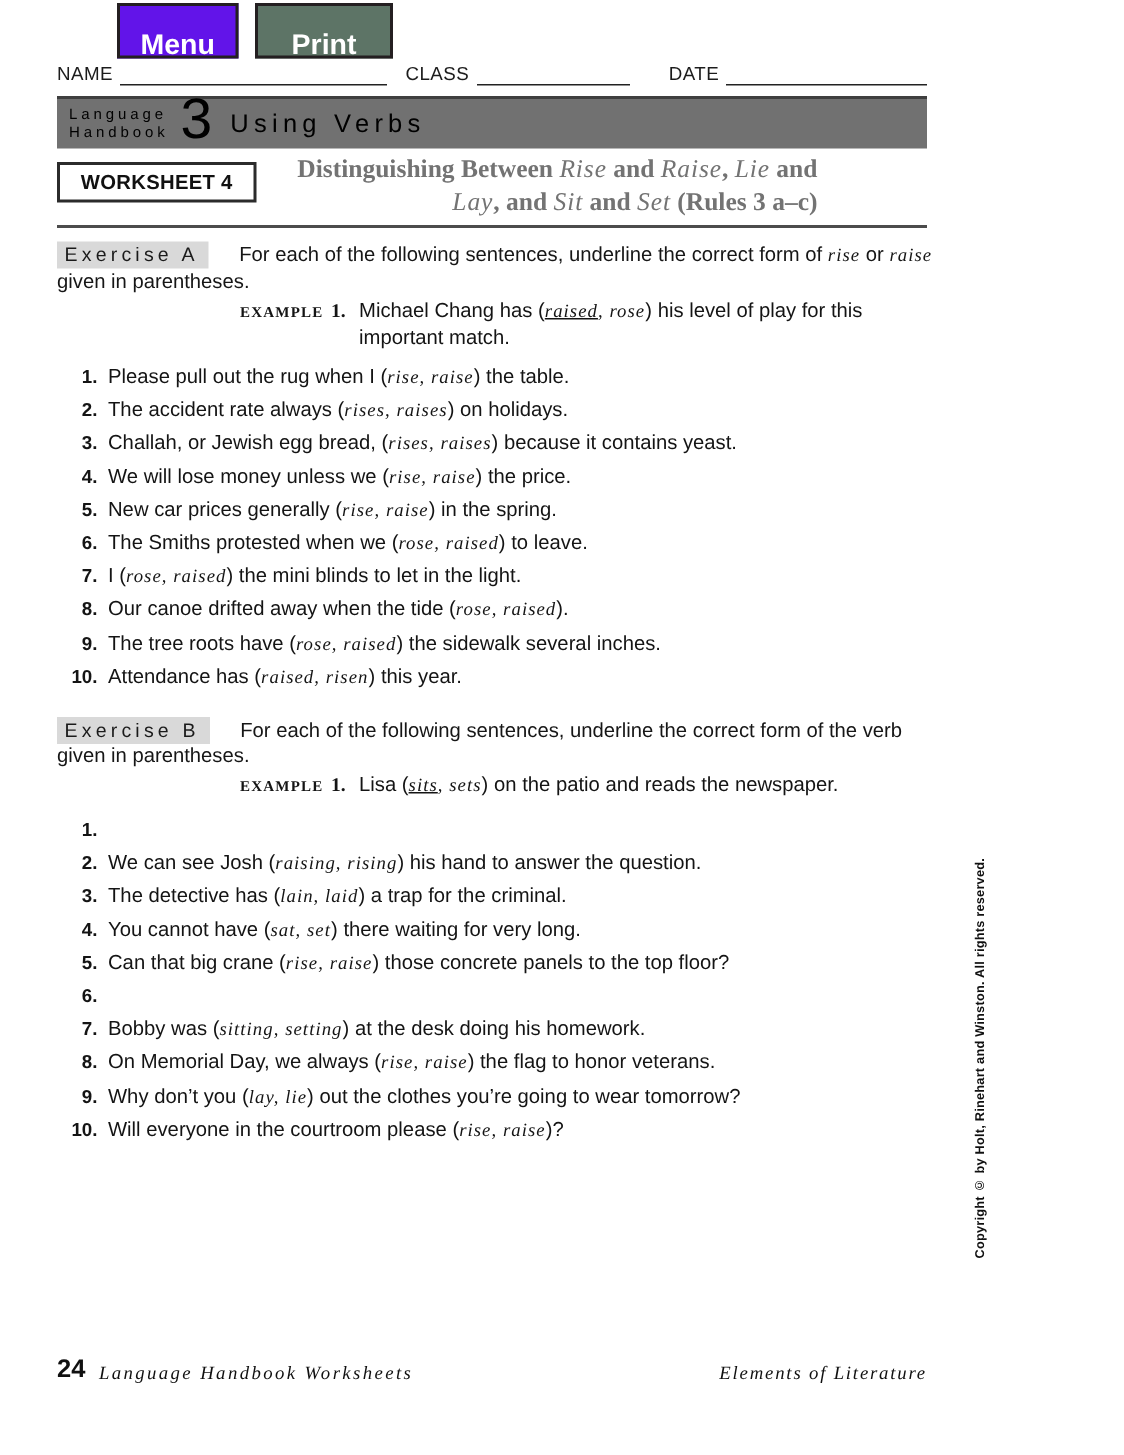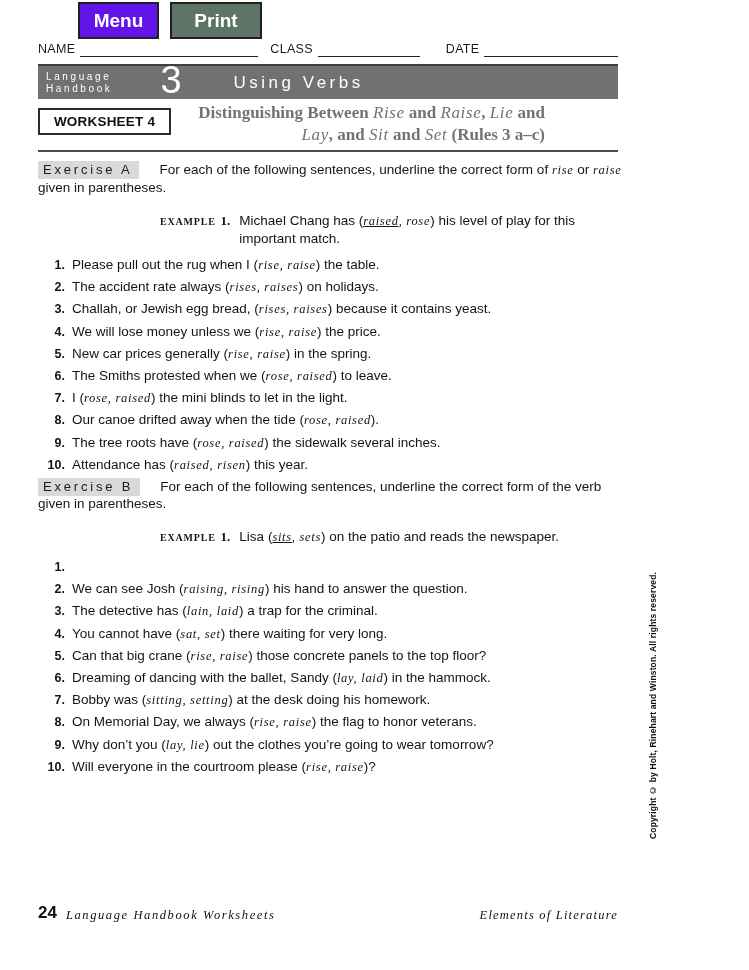--- a/index.html
+++ b/index.html
@@ -6,42 +6,42 @@
   html,body { margin:0; padding:0; }
   body {
     width:749px; height:970px; position:relative; background:#ffffff;
     font-family:"Liberation Sans", sans-serif; color:#141414; overflow:hidden;
   }
 
   
   .btn {
     position:absolute; top:2px; height:37px; border:2px solid #241f21;
     color:#fff; font-family:"Liberation Sans",sans-serif; font-weight:bold;
-    font-size:19px; text-align:center; line-height:32px; padding:0; cursor:pointer;
+    font-size:19px; text-align:center; line-height:32px; padding:11px; cursor:pointer;
   }
   .menu-btn { left:78px; width:81px; background:#6214e9; }
   .print-btn { left:170px; width:92px; background:#5d7466; }
 
   
   .fields {
     position:absolute; top:42px; left:38px; width:580px;
     display:flex; align-items:flex-end; font-size:12.5px; letter-spacing:.3px; color:#1c1c1c;
   }
   .fields .lbl { padding-bottom:1px; }
   .fill-line { border-bottom:1.4px solid #222; height:15px; }
   .line-name  { width:178px; margin-left:5px; }
   .line-class { width:102px; margin-left:5px; }
   .line-date  { flex:1; margin-left:5px; }
   .gap1 { width:12px; } .gap2 { width:26px; }
 
   
   .band {
     position:absolute; top:64px; left:38px; width:580px; height:35px;
-    background:#717171; border-top:2px solid #3f3f3f; color:#ffffff;
-    display:flex; align-items:center;gap:40px;
+    background:#717171; border-top:2px solid #3f3f3f; color:#000000;
+    display:flex; align-items:center;
   }
   .band-eyebrow { margin-left:8px; font-size:10px; letter-spacing:2.6px; line-height:1.18; }
   .band-number { font-size:38px; line-height:30px; margin:-6px 12px 0 8px; font-weight:normal; }
   .band-title { font-size:17px; letter-spacing:3.5px; margin-top:1px; }
 
   
   .ws-header { position:absolute; top:102px; left:38px; width:580px; }
   .ws-badge {
     position:absolute; top:6px; left:0; width:133px; height:27px;
     border:2px solid #2b2b2b; background:#fff; display:flex; align-items:center; justify-content:center;
@@ -57,21 +57,21 @@
   
   .exercise { position:absolute; left:38px; width:584px; }
   .ex-a { top:161px; } .ex-b { top:478px; }
   .intro { margin:0; font-size:13.5px; line-height:17px; color:#161616; }
   .ex-chip {
     background:#d9d9d9; padding:1px 7px 2px 5px; margin-right:20px;
     font-size:13px; letter-spacing:2.8px; color:#1a1a1a; white-space:nowrap;
   }
   .serif-it { font-family:"Liberation Serif", serif; font-style:italic; font-size:12.5px; letter-spacing:.7px; }
 
-  .example { display:flex; margin:16px 0 0 122px; align-items:baseline; }
+  .example { display:flex; margin:2px 0 0 122px; align-items:baseline; }
   .ex-label { font-family:"Liberation Serif", serif; font-weight:bold; font-size:10px; letter-spacing:.8px; white-space:nowrap; }
   .ex-num { font-family:"Liberation Serif", serif; font-weight:bold; font-size:13px; margin:0 9px 0 5px; }
   .ex-text { font-size:13.5px; line-height:17px; }
   .ex-a .ex-text { max-width:342px; }
   .u-ans { font-family:"Liberation Serif", serif; font-style:italic; font-size:12.5px; letter-spacing:.7px; text-decoration:underline; }
 
   ol.items { list-style:none; margin:11px 0 0 0; padding:0; }
   .ex-b ol.items { margin-top:14px; }
   .item { display:flex; align-items:baseline; margin-bottom:8.2px; }
   .item .num { width:27px; min-width:27px; text-align:right; margin-right:7px; font-weight:bold; font-size:12.5px; }
@@ -221,21 +221,20 @@
         <span class="txt"><span>You cannot have (</span><span class="serif-it">sat, set</span><span>) there waiting for very long.</span></span>
       </li>
 
       <li class="item">
         <span class="num">5.</span>
         <span class="txt"><span>Can that big crane (</span><span class="serif-it">rise, raise</span><span>) those concrete panels to the top floor?</span></span>
       </li>
 
       <li class="item">
         <span class="num">6.</span>
-        <span class="txt"><span>Dreaming of dancing with the ballet, Sandy (</span><span class="serif-it">lay, laid</span><span>) in the hammock.</span></span>
       </li>
 
       <li class="item">
         <span class="num">7.</span>
         <span class="txt"><span>Bobby was (</span><span class="serif-it">sitting, setting</span><span>) at the desk doing his homework.</span></span>
       </li>
 
       <li class="item">
         <span class="num">8.</span>
         <span class="txt"><span>On Memorial Day, we always (</span><span class="serif-it">rise, raise</span><span>) the flag to honor veterans.</span></span>

